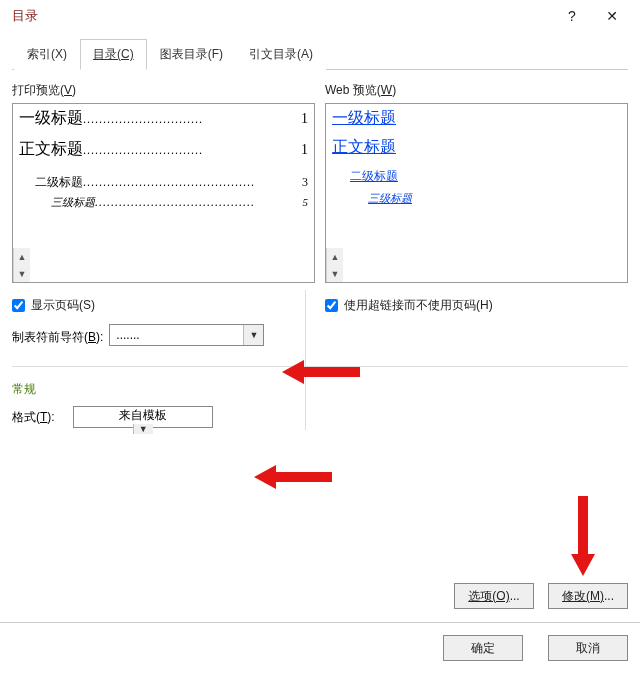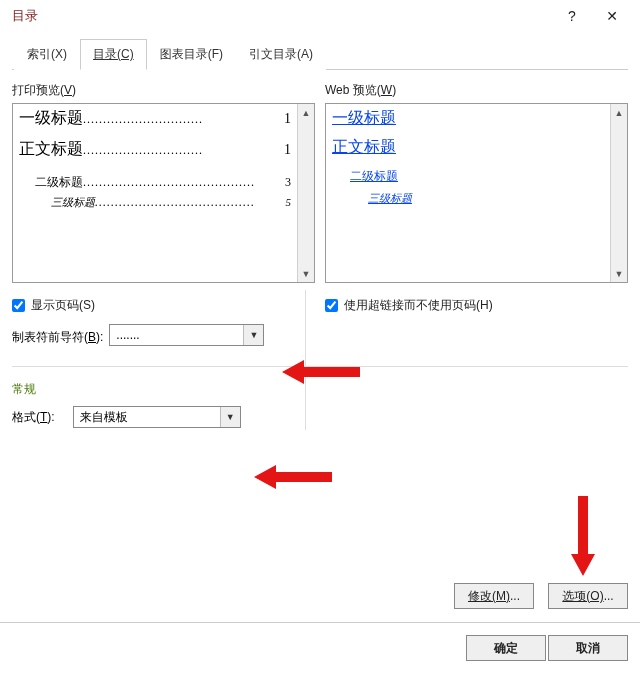--- a/index.html
+++ b/index.html
@@ -56,20 +56,21 @@
     gap: 10px;
   }
   .col { flex: 1; min-width: 0; }
   .col-label { margin-bottom: 4px; color: #222; }
   .u { text-decoration: underline; }
   .preview-box {
     border: 1px solid #999;
     height: 180px;
     display: flex;
     background: #fff;
+    flex-direction: column;
   }
   .preview-content {
     flex: 1;
     padding: 4px 6px;
     overflow: hidden;
     font-family: SimSun, serif;
   }
   .scrollbar {
     width: 17px;
     background: #f0f0f0;
@@ -156,22 +157,21 @@
     right:12px;
     bottom:68px;
     display:flex;
     gap:14px;
   }
   .dialog-btns {
     position:absolute;
     right:12px;
     bottom:16px;
     display:flex;
-    gap:2px;
-    font-weight:bold;
+    gap:25px;
   }
   .hr-final {
     position:absolute;
     left:0; right:0;
     bottom:54px;
     height:1px;
     background:#ccc;
   }
   .mid-vline {
     position:absolute;
@@ -287,32 +287,32 @@
 <div class="mid-vline"></div>
 
 <div class="divider"></div>
 
 <div class="group-label">常规</div>
 
 <div class="format-row">
   <span>
     <span>格式(</span><span class="u">T</span><span>):</span>
   </span>
-  <div class="select" style="width:168px;">
+  <div class="select" style="width:140px;flex-direction:column;">
     <div class="val">来自模板</div>
     <div class="arrow">▼</div>
   </div>
 </div>
 
 <div class="bottom-btns">
   <div class="btn">
+    <span><span style="text-decoration:underline;">选项(O)</span>...</span>
+  </div>
+  <div class="btn">
     <span><span style="text-decoration:underline;">修改(M)</span>...</span>
-  </div>
-  <div class="btn">
-    <span><span style="text-decoration:underline;">选项(O)</span>...</span>
   </div>
 </div>
 
 <div class="hr-final"></div>
 
 <div class="dialog-btns">
   <div class="btn">确定</div>
   <div class="btn">取消</div>
 </div>
 

